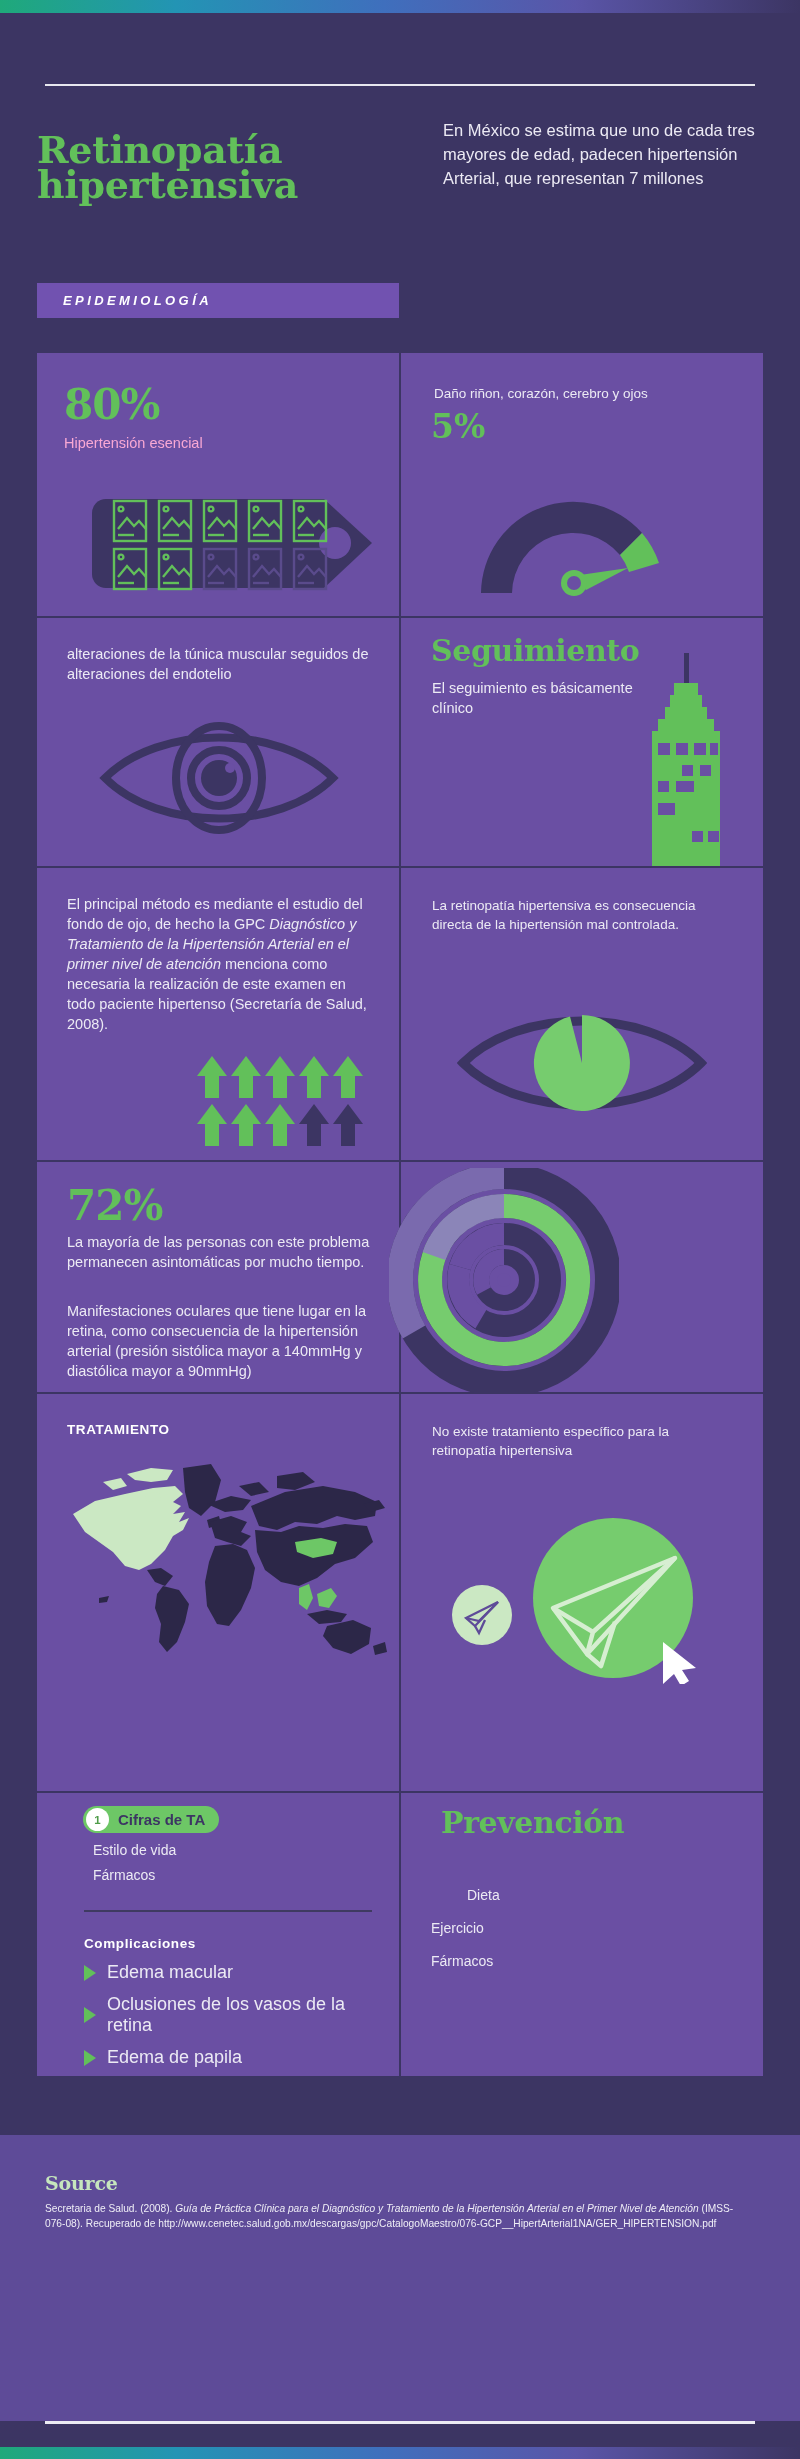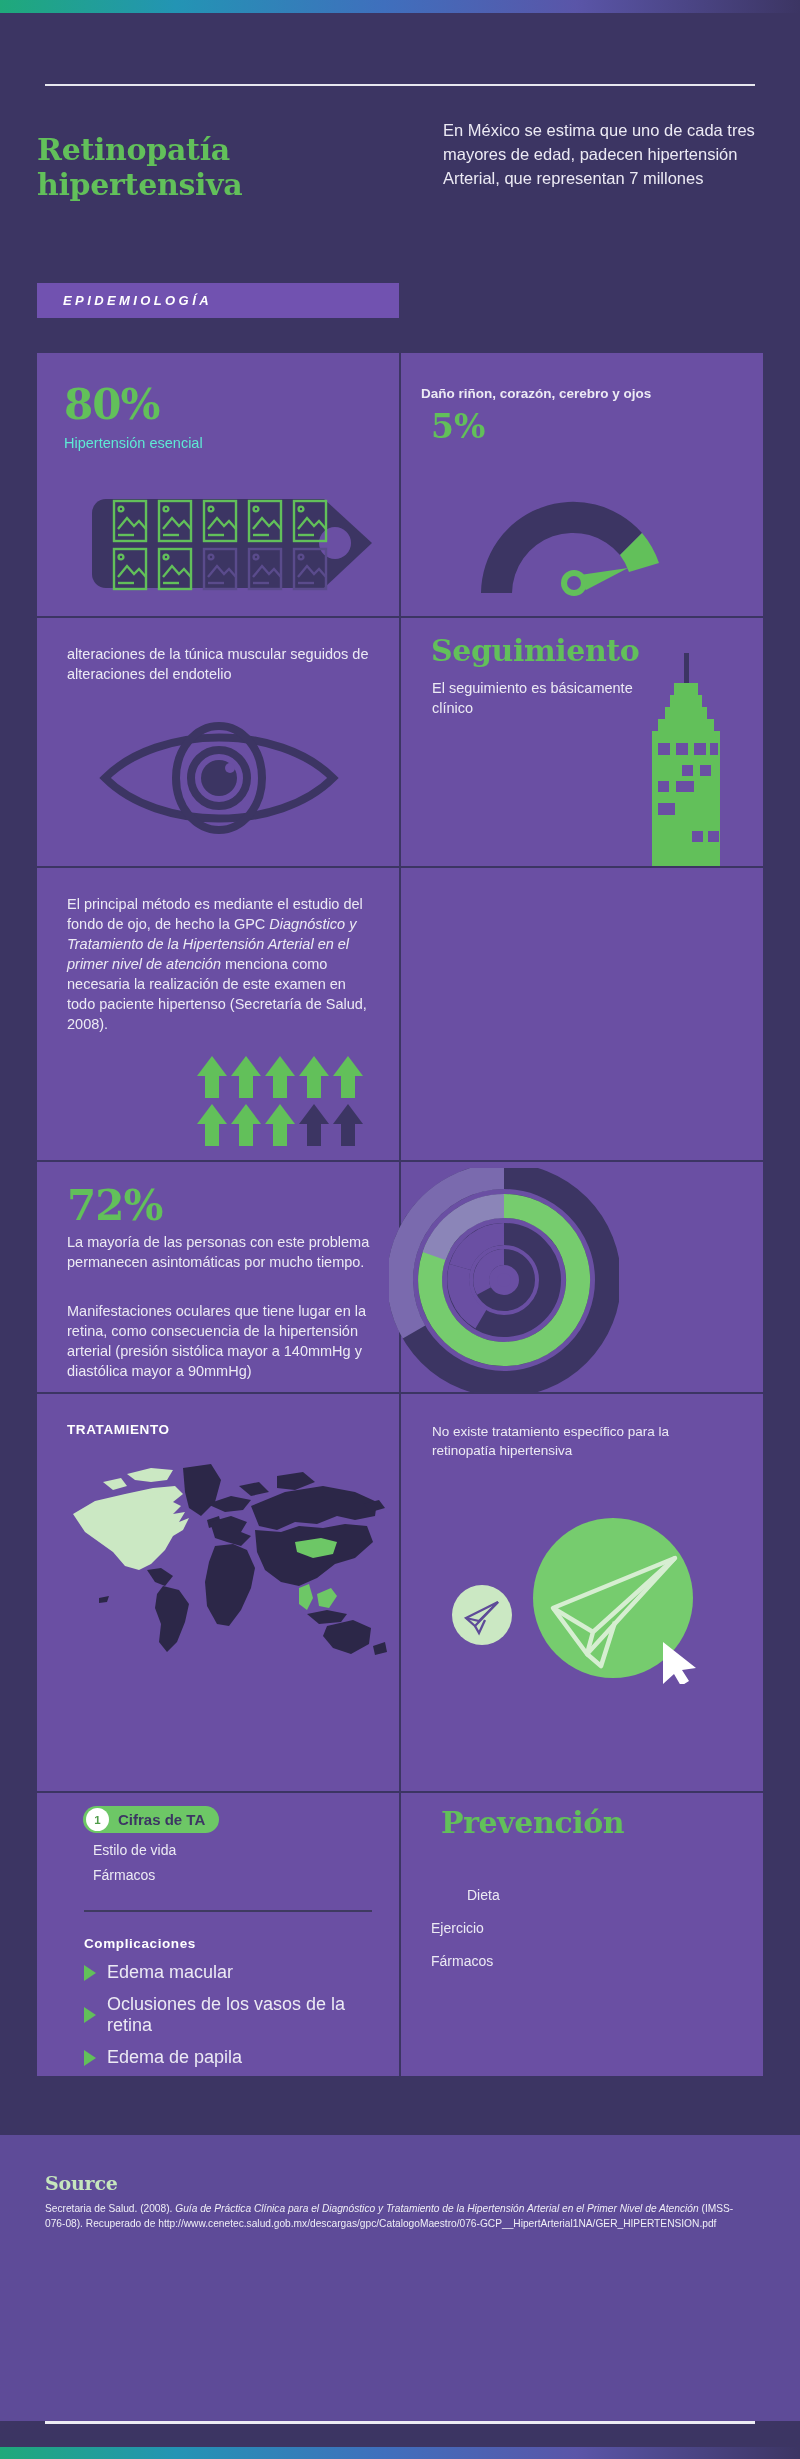--- a/index.html
+++ b/index.html
@@ -16,21 +16,21 @@
     background:linear-gradient(90deg,#1fa97a 0%,#2394b4 22%,#3f6fbd 48%,#5a55a8 72%,#3c3563 100%);}
   .grad-bottom{position:absolute;left:0;bottom:0;width:800px;height:12px;
     background:linear-gradient(90deg,#1fa97a 0%,#2394b4 22%,#3f6fbd 48%,#5a55a8 72%,#3c3563 100%);}
 
   
   .hr-top{position:absolute;left:45px;top:84px;width:710px;height:2px;background:#e7e7ef;}
   .hr-bottom{position:absolute;left:45px;top:2421px;width:710px;height:3px;background:#ececf3;}
 
   
   .title{position:absolute;left:37px;top:132px;width:230px;
-    font-family:"DejaVu Serif", serif;font-weight:700;font-size:30px;line-height:35px;
+    font-family:"DejaVu Serif", serif;font-weight:700;font-size:38px;line-height:35px;
     color:#62c05a;letter-spacing:-0.3px;}
   .intro{position:absolute;left:443px;top:118px;width:330px;
     font-size:16.5px;line-height:24px;color:#eceaf4;}
 
   
   .epi{position:absolute;left:37px;top:283px;width:362px;height:35px;
     background:#7152b0;display:flex;align-items:center;}
   .epi span{margin-left:26px;font-size:13px;font-weight:700;font-style:italic;
     letter-spacing:3.4px;color:#ffffff;}
 
@@ -39,21 +39,21 @@
   .cell{position:absolute;box-sizing:border-box;}
   .vline{position:absolute;background:#3c3563;width:2px;}
   .hline{position:absolute;background:#3c3563;height:2px;}
 
   .big-num{font-family:"DejaVu Serif", serif;font-weight:700;color:#62c05a;
     font-size:42px;line-height:44px;letter-spacing:-1px;}
   .small-num{font-family:"DejaVu Serif", serif;font-weight:700;color:#62c05a;
     font-size:33px;line-height:36px;}
   .body-txt{font-size:14.5px;line-height:20px;color:#eceaf4;}
   .body-txt-sm{font-size:13.5px;line-height:19px;color:#eceaf4;}
-  .lead-lbl{font-size:14.5px;line-height:20px;color:#5eead4;}
+  .lead-lbl{font-size:14.5px;line-height:20px;color:#f9a8d4;}
   .head-serif{font-family:"DejaVu Serif", serif;font-weight:700;color:#62c05a;
     font-size:30px;line-height:34px;letter-spacing:-0.4px;}
   .sec-lbl{font-size:13.5px;font-weight:700;color:#ffffff;letter-spacing:0.6px;}
   em{font-style:italic;}
 
   
   .pill{display:inline-flex;align-items:center;background:#6dc766;border-radius:14px;
     height:27px;padding-right:14px;}
   .pill .num{width:23px;height:23px;border-radius:50%;background:#fff;color:#4f9c49;
     font-size:11.5px;font-weight:700;display:flex;align-items:center;justify-content:center;
@@ -175,21 +175,21 @@
                 <circle cx="7" cy="8" r="2.4"></circle>
                 <path d="M4 28 l9-11 7 8 5-5 7 8"></path>
                 <path d="M4 34 h16"></path>
               </g>
           </g>
         </svg>
       </div>
     </div>
 
     <div class="cell" style="left:364px;top:0;width:362px;height:263px;">
-      <div class="body-txt-sm" style="position:absolute;left:20px;top:31px;width:310px;font-weight:bold;">Daño riñon, corazón, cerebro y ojos</div>
+      <div class="body-txt-sm" style="position:absolute;left:33px;top:31px;width:310px;">Daño riñon, corazón, cerebro y ojos</div>
       <div class="small-num" style="position:absolute;left:30px;top:56px;">5%</div>
       <div style="position:absolute;left:72px;top:128px;">
         <svg width="210" height="120" viewBox="0 0 210 120">
           <path d="M8 112 A92 92 0 0 1 169 52 l-22 22 A61 61 0 0 0 39 112 z" fill="#3c3563"></path>
           <path d="M169 52 A92 92 0 0 1 186 82 l-30 9 A61 61 0 0 0 147 74 z" fill="#62c05a"></path>
           <path d="M100 95 l55 -8 -42 22 z" fill="#62c05a"></path>
           <circle cx="101" cy="102" r="13" fill="#62c05a"></circle>
           <circle cx="101" cy="102" r="7" fill="#6a4fa3"></circle>
         </svg>
       </div>
@@ -253,20 +253,29 @@
             <path d="M76 92 V70 H68 L83 50 L98 70 H90 V92 z"></path>
           </g>
           <g fill="#3c3563">
             <path d="M110 92 V70 H102 L117 50 L132 70 H124 V92 z"></path>
             <path d="M144 92 V70 H136 L151 50 L166 70 H158 V92 z"></path>
           </g>
         </svg>
       </div>
     </div>
 
+    <div class="cell" style="left:364px;top:515px;width:362px;height:292px;">
+      <div class="body-txt-sm" style="position:absolute;left:31px;top:28px;width:300px;">La retinopatía hipertensiva es consecuencia directa de la hipertensión mal controlada.</div>
+      <div style="position:absolute;left:56px;top:135px;">
+        <svg width="250" height="120" viewBox="0 0 250 120">
+          <path d="M6 60 C62 4 188 4 244 60 C188 116 62 116 6 60 z" fill="none" stroke="#3c3563" stroke-width="9"></path>
+          <path d="M125 60 L125 12 A48 48 0 1 1 113 13.5 z" fill="#76cc6e"></path>
+        </svg>
+      </div>
+    </div>
 
     <div class="cell" style="left:0;top:809px;width:622px;height:230px;">
       <div class="big-num" style="position:absolute;left:30px;top:22px;">72%</div>
       <div class="body-txt" style="position:absolute;left:30px;top:70px;width:310px;">La mayoría de las personas con este problema permanecen asintomáticas por mucho tiempo.</div>
       <div style="position:absolute;left:352px;top:6px;">
         <svg width="230" height="225" viewBox="0 0 230 225">
 
           <g transform="translate(115,112)">
             <circle r="104" fill="none" stroke="#3c3563" stroke-width="26"></circle>
             <path d="M0 -104 A104 104 0 0 0 -90 52" fill="none" stroke="#7a6aae" stroke-width="26"></path>

